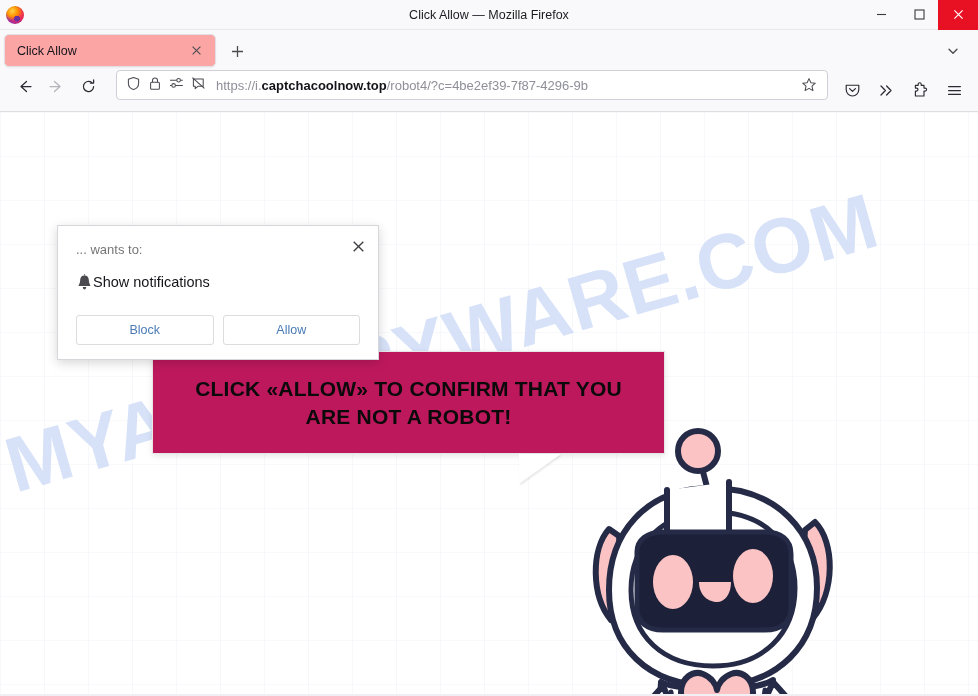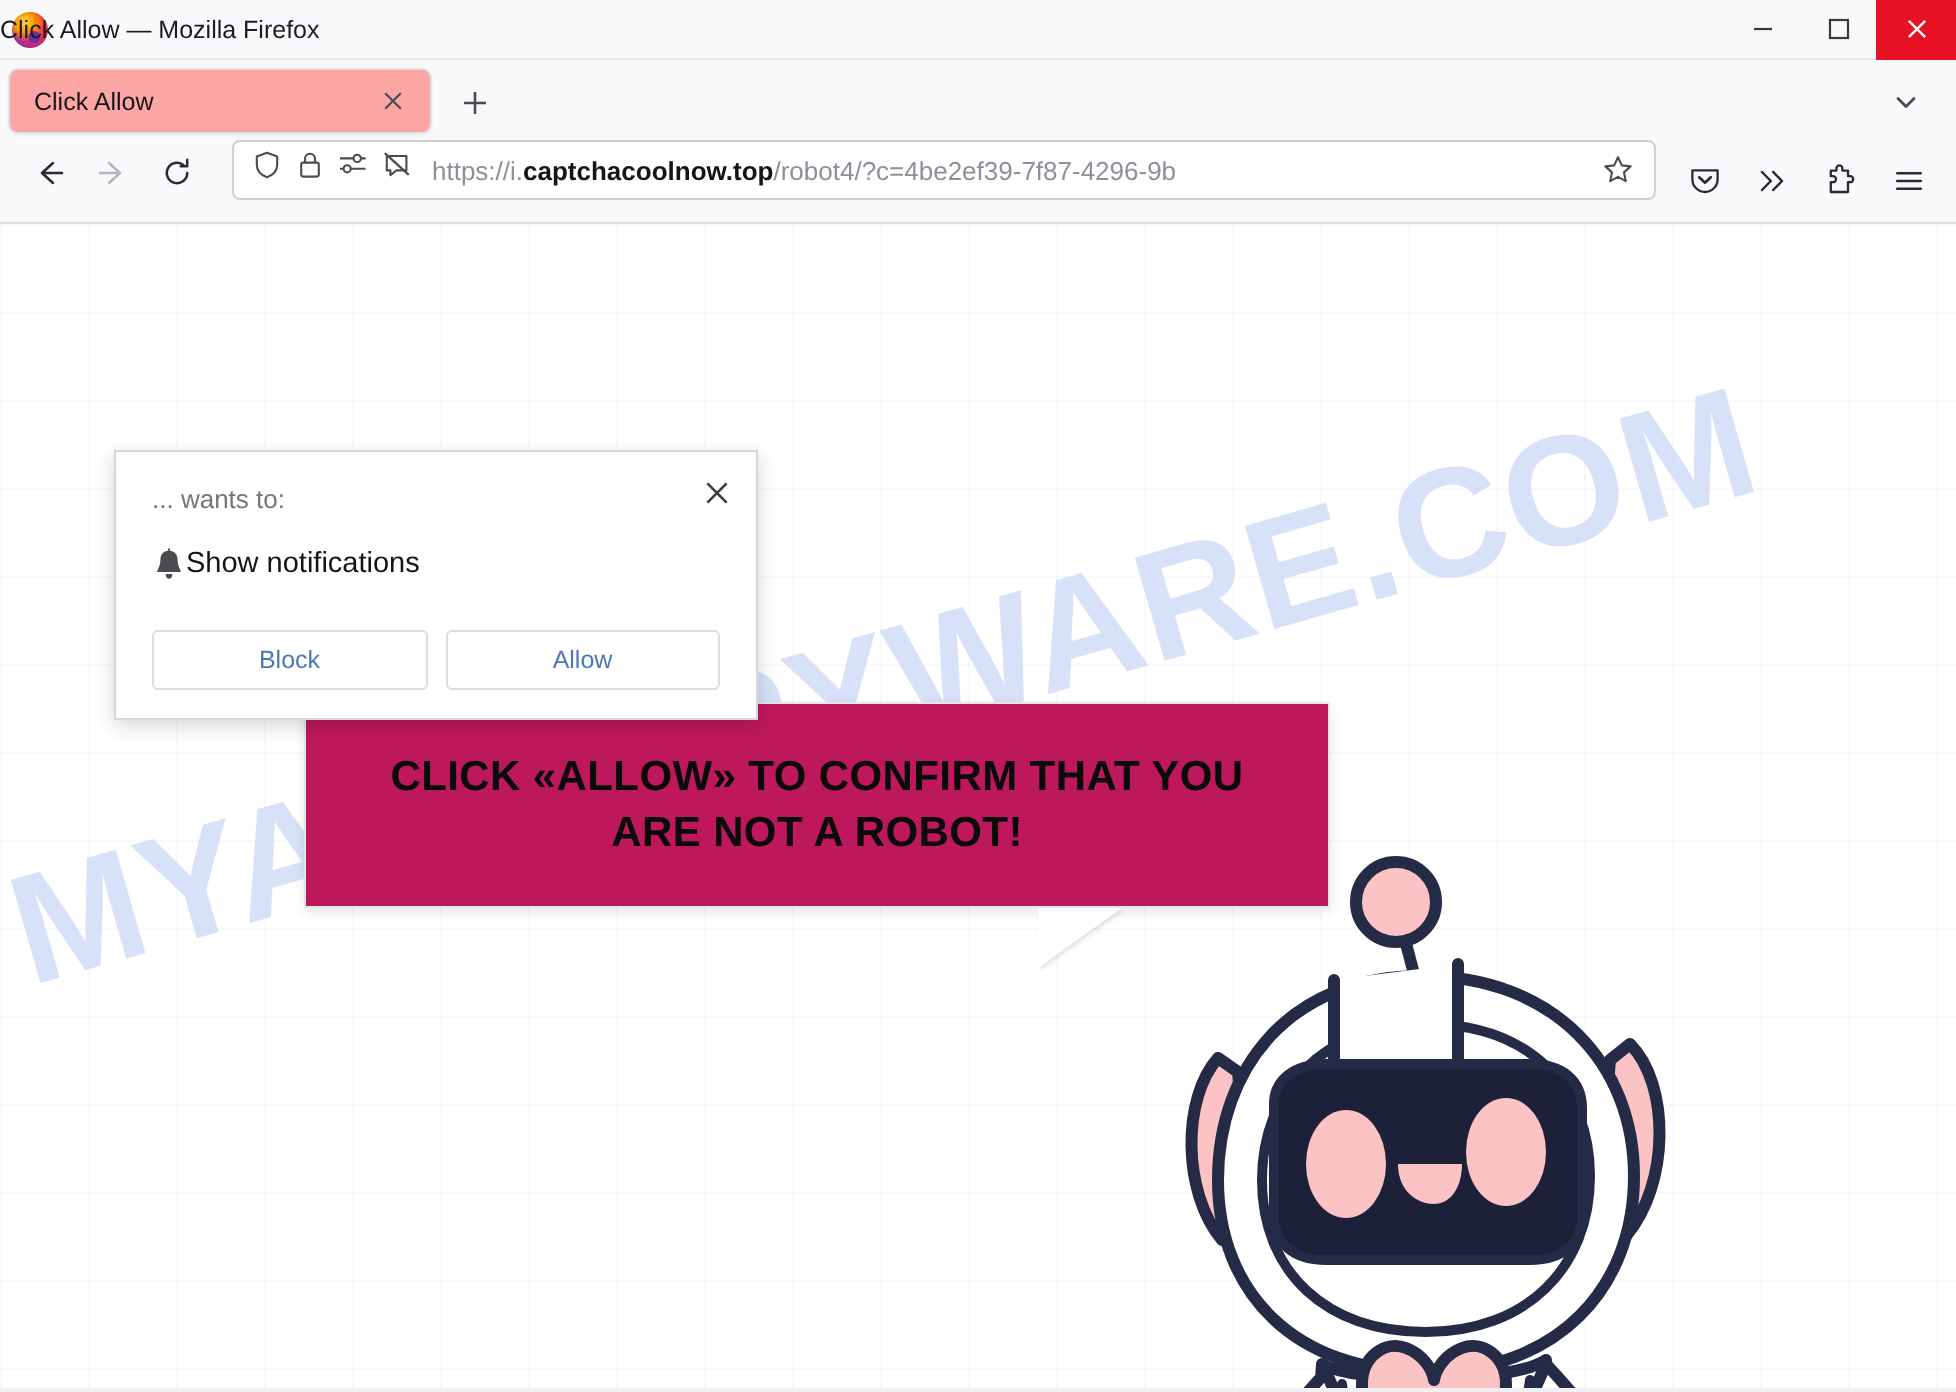--- a/index.html
+++ b/index.html
@@ -36,21 +36,21 @@
     background:
       radial-gradient(circle at 62% 70%, #6b2fa0 0%, #6b2fa0 17%, rgba(107,47,160,0) 18%),
       radial-gradient(circle at 35% 28%, #ffd24d 0%, #ff9500 30%, rgba(255,149,0,0) 55%),
       radial-gradient(circle at 72% 34%, #ff4f2b 0%, #e8275f 42%, #a32fa0 75%);
     box-shadow: inset 0 0 0 1px rgba(0,0,0,0.06);
     flex: none;
   }
   .title-text {
     position: absolute;
     left: 0; right: 0;
-    text-align: left;
+    text-align: center;
     font-size: 12.5px;
     color: #1c1b22;
     pointer-events: none;
   }
   .win-controls {
     margin-left: auto;
     display: flex;
     height: 30px;
   }
   .win-btn {

